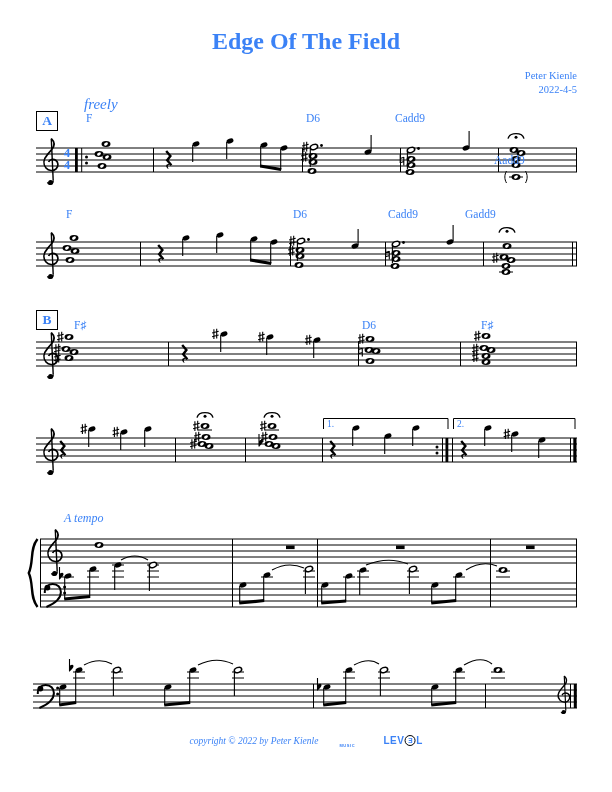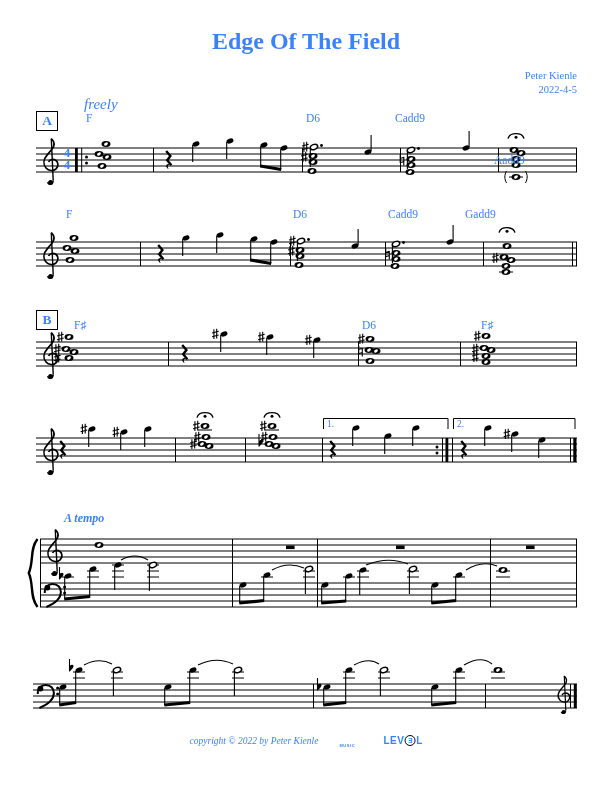--- a/index.html
+++ b/index.html
@@ -470,21 +470,21 @@
   <div class="t chord" style="left:388px;top:208px;">Cadd9</div>
   <div class="t chord" style="left:465px;top:208px;">Gadd9</div>
 
   <div class="t chord" style="left:74px;top:319px;">F♯</div>
   <div class="t chord" style="left:362px;top:319px;">D6</div>
   <div class="t chord" style="left:481px;top:319px;">F♯</div>
 
   <div class="t volta-label" style="left:327px;top:419px;">1.</div>
   <div class="t volta-label" style="left:457px;top:419px;">2.</div>
 
-  <div class="t tempo" style="left:64px;top:511px;font-size:12px;font-weight:bold;">A tempo</div>
+  <div class="t tempo" style="left:64px;top:511px;font-size:12px;">A tempo</div>
 
   <div class="footer-row">
     <span class="copy">copyright © 2022 by Peter Kienle</span>
     <span class="logo">
       <span class="wordA">LEV</span>
       <span class="circ">Ǝ</span>
       <span class="wordB">L</span>
       <span class="tag">MUSIC</span>
     </span>
   </div>

